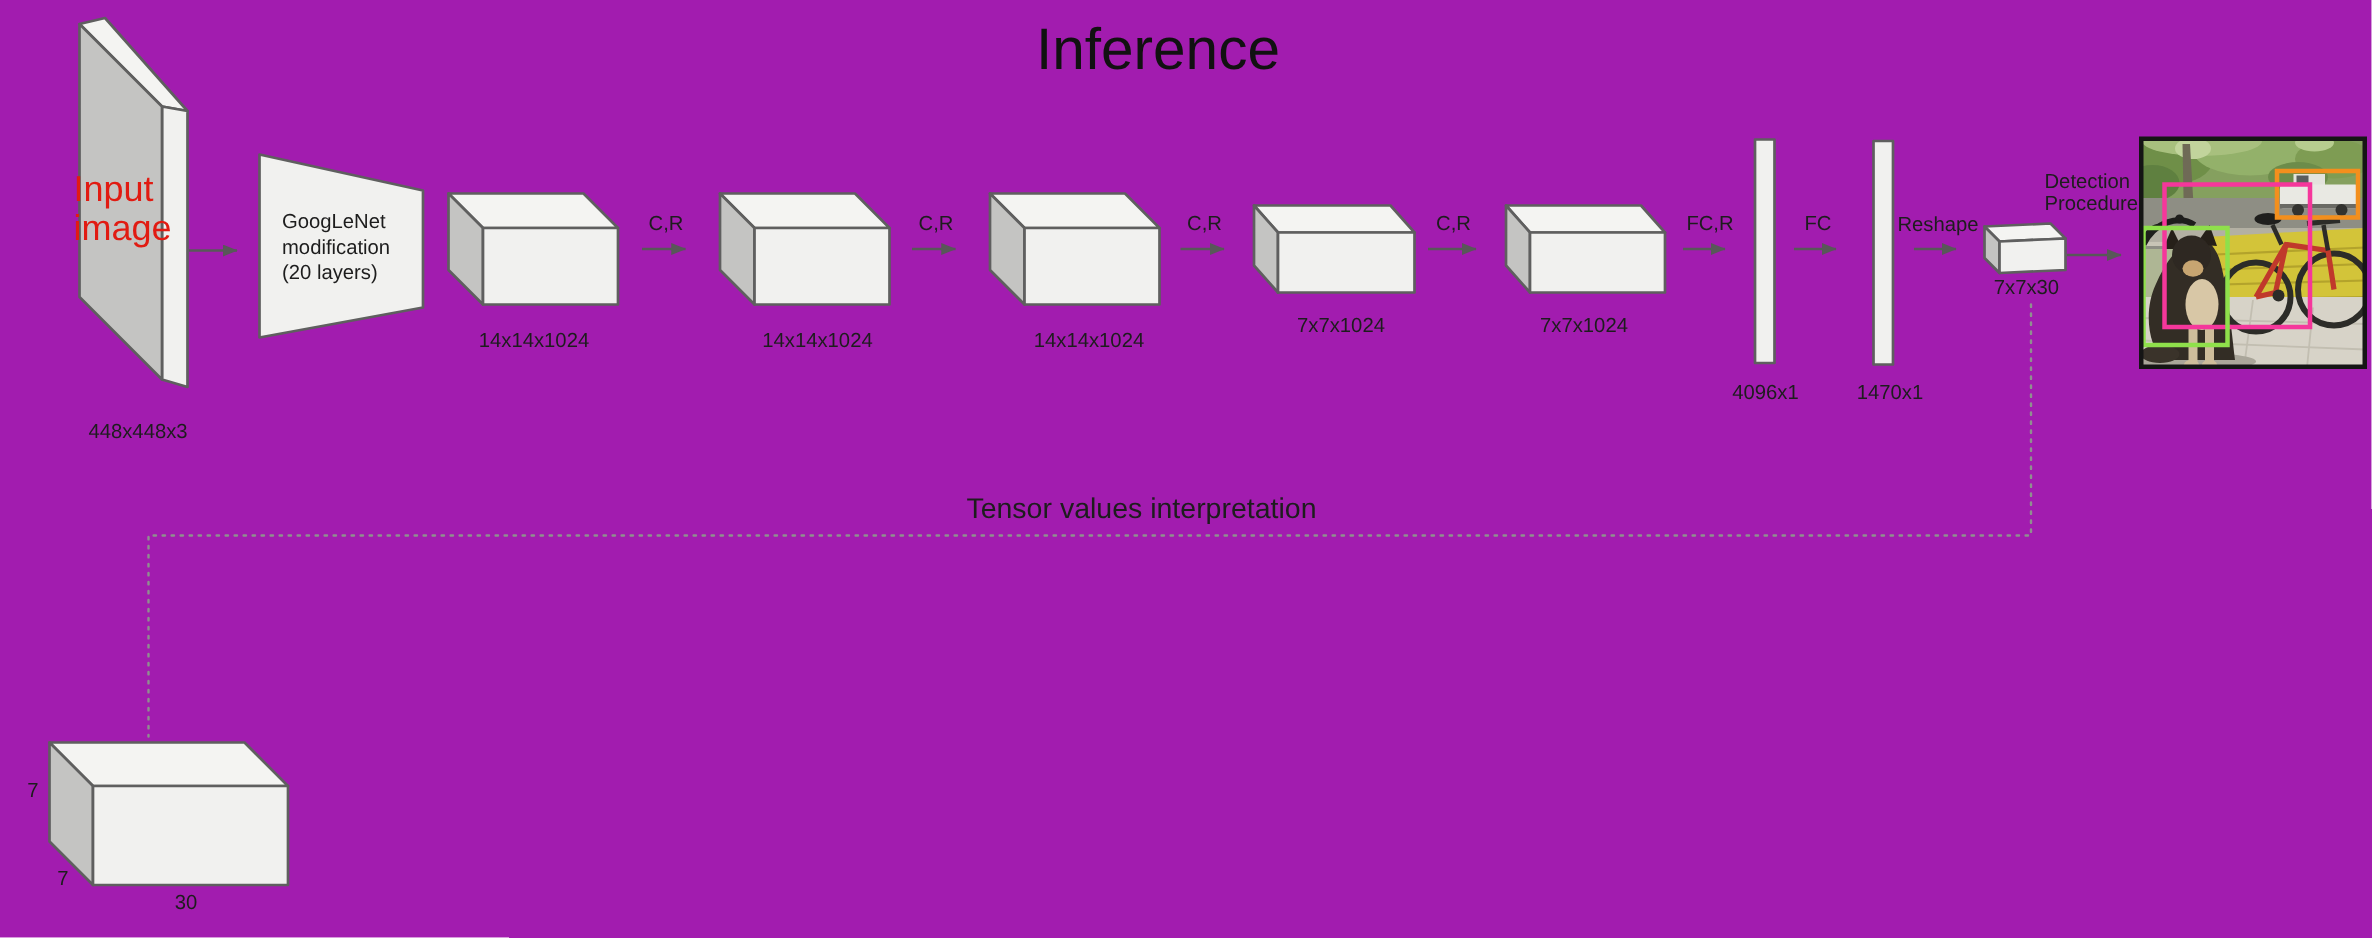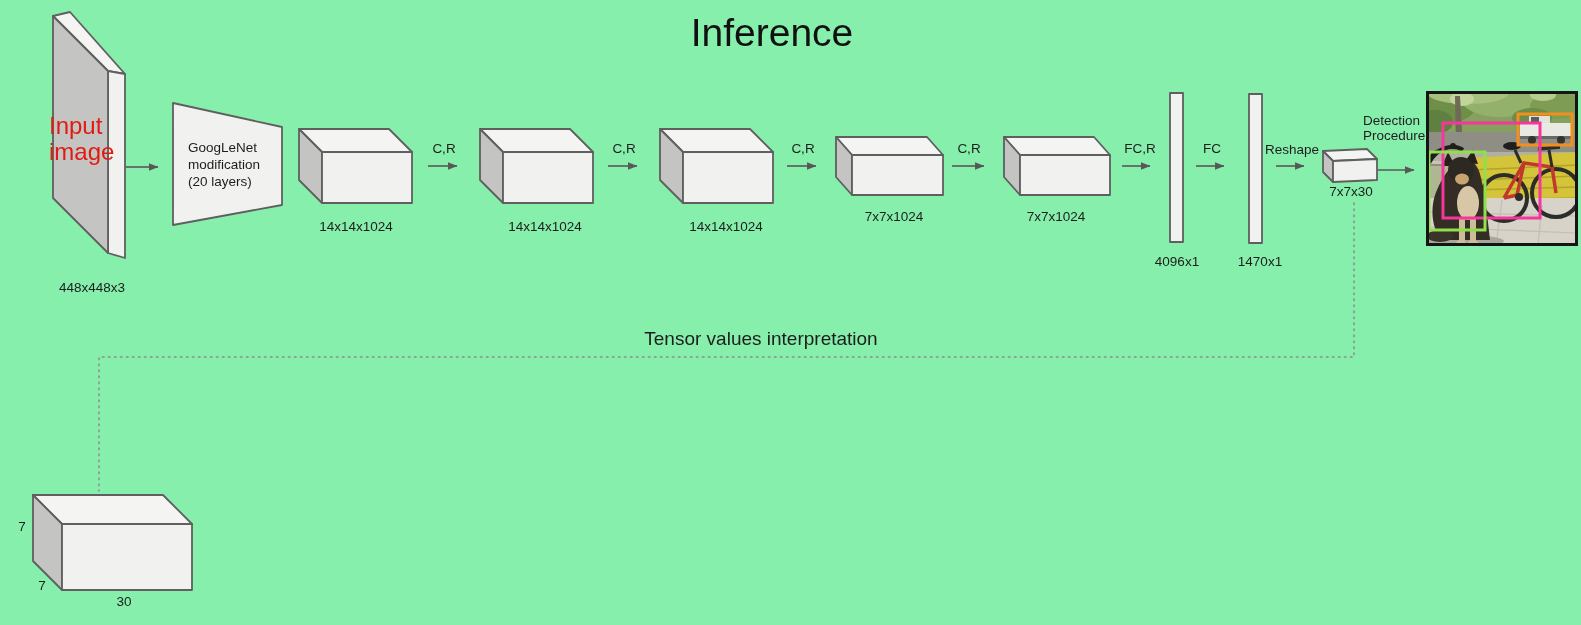--- a/index.html
+++ b/index.html
@@ -1,16 +1,16 @@
 <!DOCTYPE html>
 <html><head>
 <meta charset="utf-8">
 <style>
   html,body{margin:0;padding:0;background:#ffffff;}
-  #canvas{position:relative;width:1581px;height:625px;background:#86efac;overflow:hidden;}
+  #canvas{position:relative;width:1581px;height:625px;background:#a21caf;overflow:hidden;}
   svg{position:absolute;left:0;top:0;font-family:"Liberation Sans","DejaVu Sans",sans-serif;}
   .t-title{font-size:39px;fill:#111111;}
   .t-label{font-size:13.5px;fill:#1d1d1d;}
   .t-input{font-size:24px;fill:#e11b12;}
   .t-caption{font-size:19px;fill:#1d1d1d;}
   .shape{fill:#f1f1ef;stroke:#5f5f5f;stroke-width:1.8;stroke-linejoin:round;}
   .shape-top{fill:#f4f4f2;stroke:#5f5f5f;stroke-width:1.8;stroke-linejoin:round;}
   .shape-side{fill:#c4c4c2;stroke:#5f5f5f;stroke-width:1.8;stroke-linejoin:round;}
   .arrow{stroke:#585858;stroke-width:1.6;fill:none;}
   .dotted{stroke:#8f8f8f;stroke-width:1.6;fill:none;stroke-dasharray:1.6 4.4;stroke-linecap:round;}

